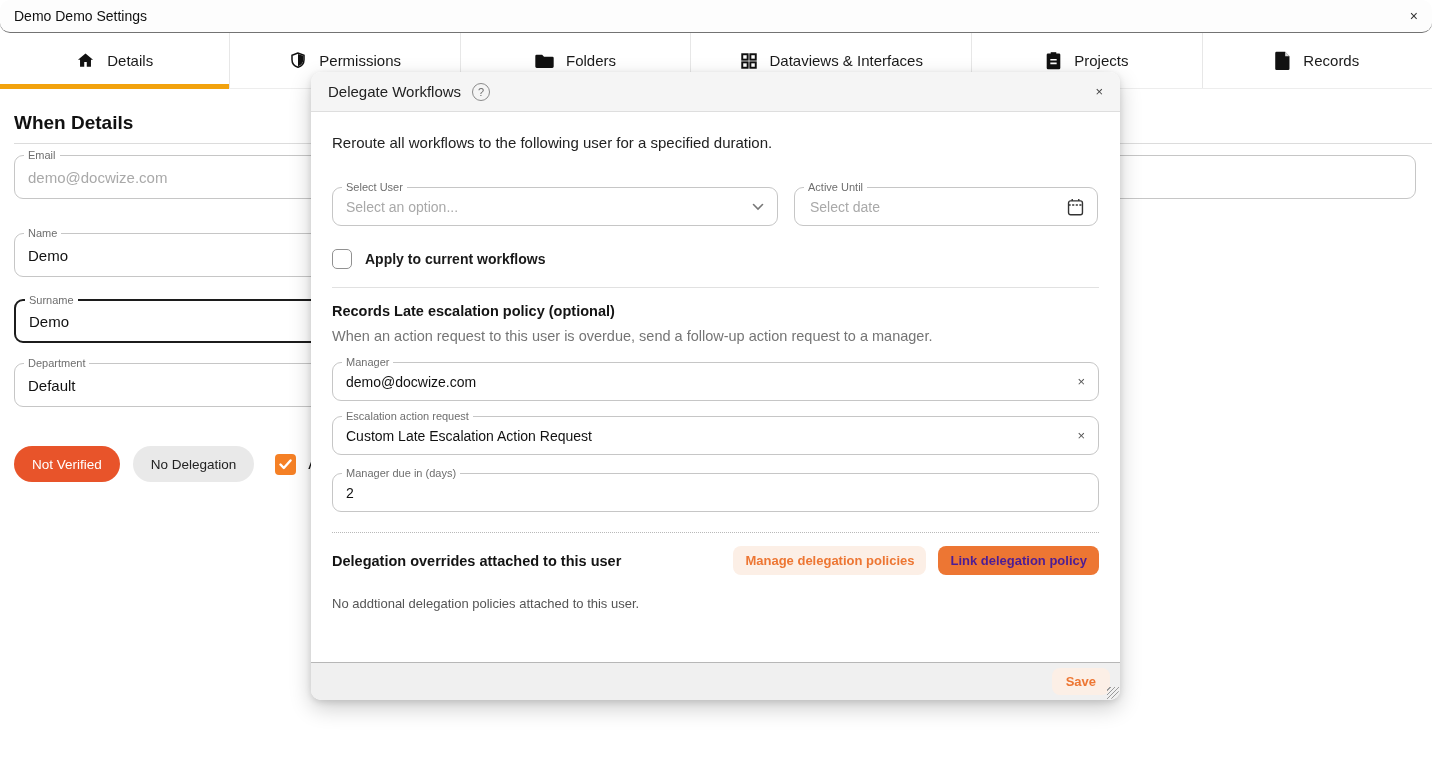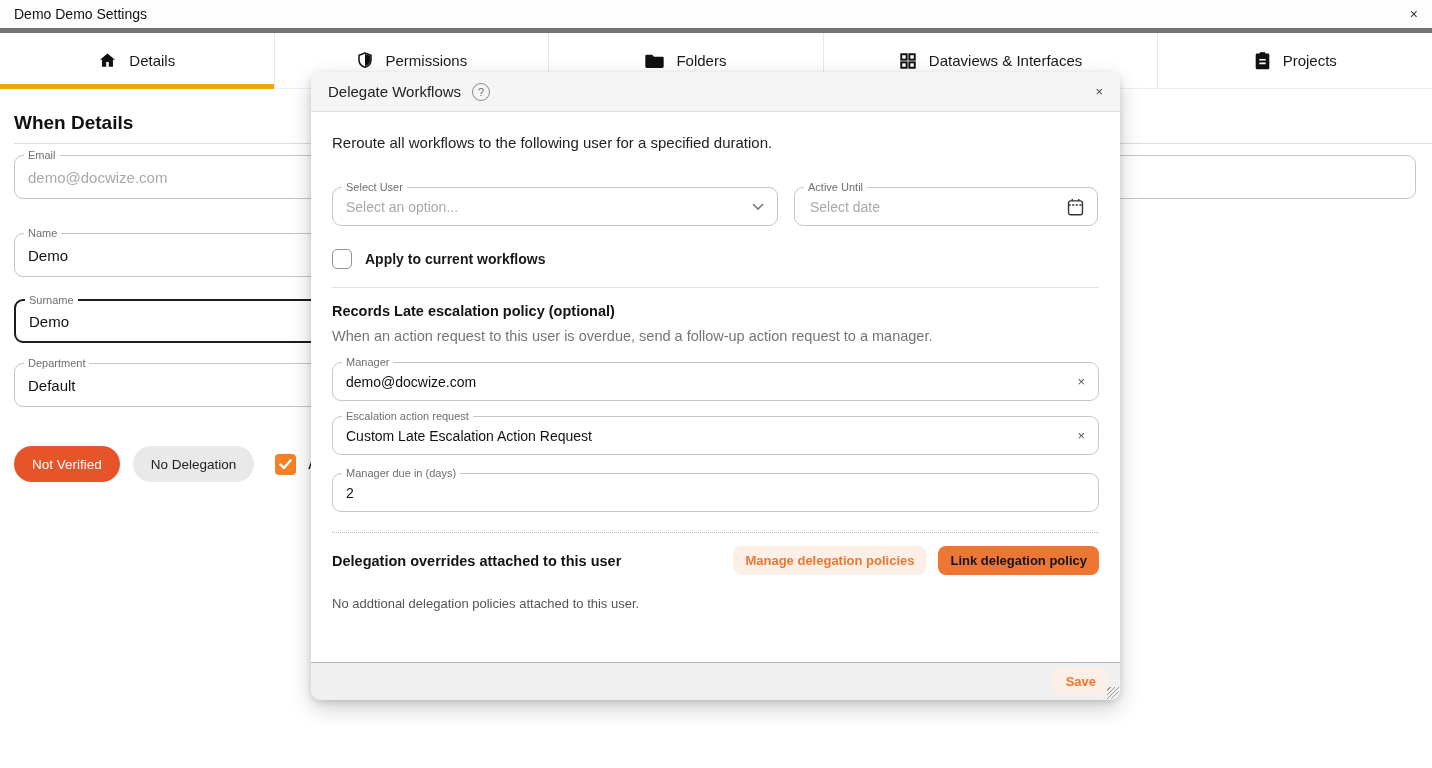--- a/index.html
+++ b/index.html
@@ -1,20 +1,20 @@
 <!DOCTYPE html>
 <html><head>
 <meta charset="utf-8">
 <style>
   * { margin:0; padding:0; box-sizing:border-box; }
   html,body { width:1432px; height:768px; overflow:hidden; }
   body { font-family:"Liberation Sans","DejaVu Sans",sans-serif; background:#ffffff; color:#1a1a1a; position:relative; }
 
   
-  .topbar { height:33px; background:#fdfdfd; border-bottom:5px solid #737373; display:flex; align-items:center; padding:0 14px; }
+  .topbar { height:33px; background:#fdfdfd; border-bottom:1px solid #737373; display:flex; align-items:center; padding:0 14px;border-radius:10px; }
   .topbar-title { font-size:14px; color:#111; }
   .topbar-close { margin-left:auto; font-size:14px; color:#333; cursor:pointer; line-height:1; }
 
   
   .tabbar { height:56px; display:flex; border-bottom:1px solid #ededed; }
   .tab { flex:1; display:flex; align-items:center; justify-content:center; gap:12px; border-right:1px solid #e7e7e7; position:relative; font-size:15px; color:#1a1a1a; cursor:pointer; background:#fff; }
   .tab:last-child { border-right:none; }
   .tab.wide { flex:1.22; }
   .tab.active::after { content:""; position:absolute; left:0; right:0; bottom:-1px; height:5px; background:#F2A20D; }
   .tab svg { display:block; }
@@ -71,21 +71,21 @@
   .section-d { font-size:14.5px; color:#757575; margin-top:9px; }
 
   .stack-field { margin-top:15px; }
   .stack-field.first { margin-top:18px; }
 
   .overrides-row { display:flex; align-items:center; margin-top:13px; }
   .overrides-h { font-size:14.5px; font-weight:bold; color:#141414; }
   .overrides-btns { margin-left:auto; display:flex; gap:12px; align-items:center; }
   .btn { border:none; border-radius:8px; font-family:inherit; font-size:13px; font-weight:bold; padding:7px 12px; cursor:pointer; }
   .btn.soft { background:#fcefe6; color:#ED7633; }
-  .btn.solid { background:#ED7633; color:#0f172a; }
+  .btn.solid { background:#ED7633; color:#4c1d95; }
   .empty-note { font-size:13px; color:#555; margin-top:21px; }
 
   .modal-footer { flex:0 0 38px; background:#f0f0f0; border-top:1px solid #b7b7b7; border-radius:0 0 10px 10px; display:flex; align-items:center; justify-content:flex-end; padding:0 10px; position:relative; }
   .btn.save { padding:6px 14px; }
   .resize-handle { position:absolute; right:1px; bottom:1px; width:12px; height:12px; background:repeating-linear-gradient(135deg, transparent 0 2px, #9a9a9a 2px 3px); border-bottom-right-radius:9px; }
 </style>
 </head>
 <body>
 
 <div class="topbar">
@@ -132,20 +132,29 @@
   </div>
   <div class="tab">
     <span>
         <svg width="17" height="19" viewBox="0 0 20 24" fill="#111">
           <path d="M6.5 1.5h7v3h-7z"></path>
           <path d="M3 3h14a1.6 1.6 0 0 1 1.6 1.6v17A1.6 1.6 0 0 1 17 23.2H3a1.6 1.6 0 0 1-1.6-1.6v-17A1.6 1.6 0 0 1 3 3zm3 7h8v2H6zm0 4.6h8v2H6z" fill="#111"></path>
           <path d="M6 10h8v2H6zm0 4.6h8v2H6z" fill="#fff"></path>
         </svg>
       </span>
     <span>Projects</span>
+  </div>
+  <div class="tab">
+    <span>
+        <svg width="16" height="19" viewBox="0 0 18 22" fill="#111">
+          <path d="M1.5 1h10l5 5v14.5A1.5 1.5 0 0 1 15 22H1.5A1.5 1.5 0 0 1 0 20.5v-18A1.5 1.5 0 0 1 1.5 1z"></path>
+          <path d="M11.5 1l5 5h-5z" fill="#fff" opacity="0.85"></path>
+        </svg>
+      </span>
+    <span>Records</span>
   </div>
 </div>
 
 <div class="page-title">When Details</div>
 <div class="title-rule"></div>
 
 <div class="left-col">
   <div class="field" style="margin-bottom:34px;">
     <span class="flabel">Email</span>
     <span class="fvalue muted">demo@docwize.com</span>

